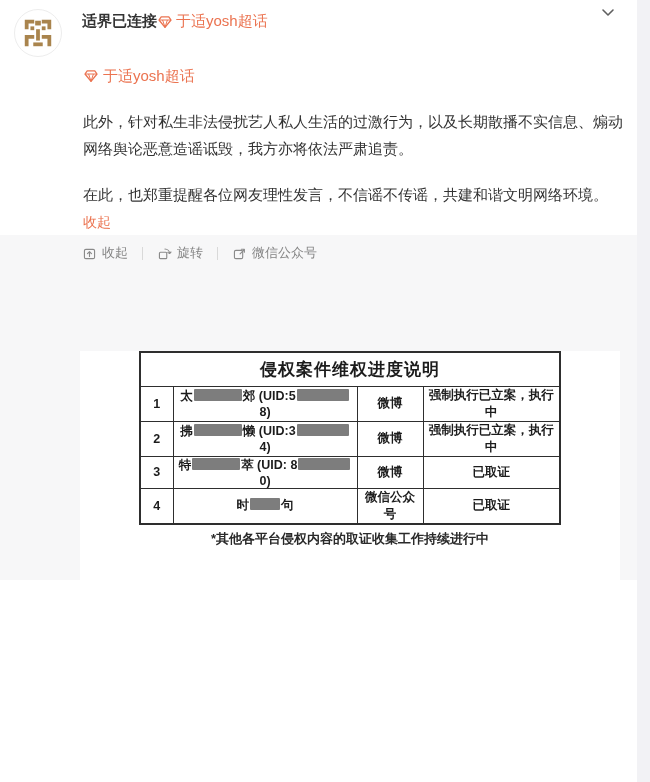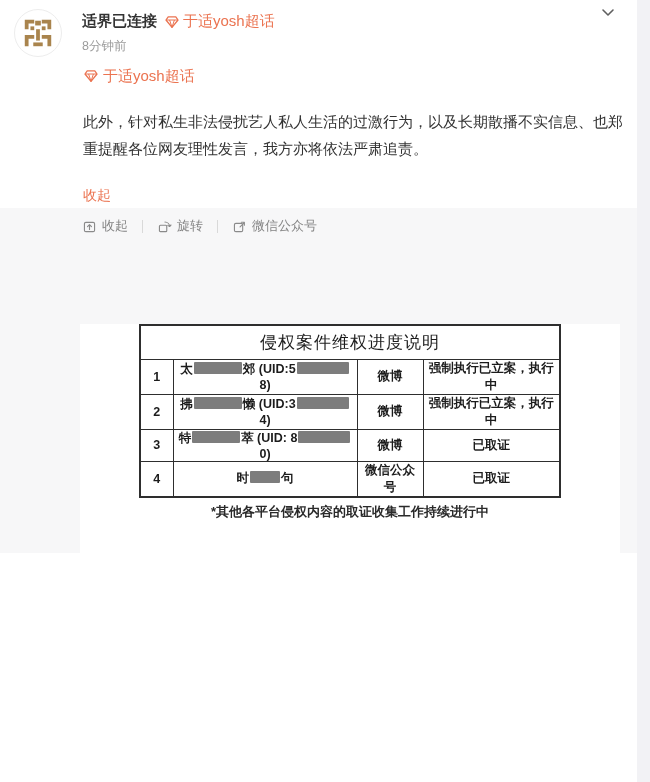--- a/index.html
+++ b/index.html
@@ -13,21 +13,21 @@
   .card { position:absolute; left:0; top:0; width:637px; height:782px; background:#fff; }
 
   
   .header { position:relative; padding:10px 16px 0 14px; height:60px; }
   .avatar {
     position:absolute; left:14px; top:9px; width:48px; height:48px;
     border-radius:50%; border:1px solid #ededed; background:#fff;
     display:flex; align-items:center; justify-content:center; cursor:pointer;
   }
   .head-info { margin-left:68px; padding-top:2px; }
-  .name-row { display:flex; align-items:center; gap:7px; }
+  .name-row { display:flex; align-items:center; }
   .username { font-size:15px; font-weight:bold; color:#333; cursor:pointer; }
   .badge-link { display:flex; align-items:center; gap:3px; color:#eb7350; font-size:15px; cursor:pointer; text-decoration:none; }
   .timestamp { font-size:12.5px; color:#9c9c9c; margin-top:7px; }
   .chevron-btn { position:absolute; right:20px; top:4px; width:18px; height:18px; cursor:pointer; }
 
   
   .post-body { padding:2px 14px 0 83px; font-size:15px; line-height:27px; color:#333; }
   .topic-line { display:flex; align-items:center; gap:4px; color:#eb7350; margin:0 0 19px 0; cursor:pointer; height:27px; }
   .post-body p { margin:0 0 19px 0; }
   .collapse-link { color:#eb7350; font-size:14px; cursor:pointer; display:inline-block; line-height:20px; }
@@ -36,21 +36,21 @@
   .image-viewer { background:#f7f7f8; height:345px; }
   .viewer-toolbar { height:36px; display:flex; align-items:center; padding-left:82px; }
   .tb-btn { display:flex; align-items:center; gap:5px; color:#848484; font-size:13px; cursor:pointer; }
   .tb-sep { width:1px; height:13px; background:#d9d9d9; margin:0 14px; }
   .image-box { margin-left:80px; width:540px; height:301px; background:#ffffff; cursor:pointer; position:relative; }
 
   
   .doc-table { width:420px; margin:80px auto 0 auto; border-collapse:collapse; table-layout:fixed; color:#1c1c1c; }
   .doc-table td { border:1px solid #2e2e2e; text-align:center; vertical-align:middle; padding:0 2px; }
   .doc-table { border:2px solid #2e2e2e; }
-  .doc-title-cell { height:34px; font-size:17px; font-weight:normal; letter-spacing:1px;margin-left:44px; }
+  .doc-title-cell { height:34px; font-size:17px; font-weight:bold; letter-spacing:1px;margin-left:44px; }
   .doc-head td { height:30px; font-size:13px; font-weight:bold; }
   .doc-row td { height:32px; font-size:12.5px; font-weight:bold; }
   .col-no { width:33px; } .col-subj { width:184px; } .col-site { width:66px; } .col-prog { width:137px; }
   .censor { display:inline-block; background:#7d7d7d; height:12px; border-radius:1px; vertical-align:-1px; margin:0 1px; }
   .cb-a { width:48px; } .cb-b { width:52px; } .cb-c { width:30px; }
   .doc-footnote { text-align:center; font-size:13px; font-weight:bold; color:#2a2a2a; margin-top:5px; }
 
   svg { display:block; }
 </style>
 </head>
@@ -80,38 +80,38 @@
       <div class="name-row">
         <span class="username">适界已连接</span>
         <span class="badge-link">
           <svg viewBox="0 0 16 16" width="16" height="16" aria-hidden="true">
             <path d="M4.2 2.8 L11.8 2.8 L14 6 L8 13.4 L2 6 Z" fill="none" stroke="#eb7350" stroke-width="1.3" stroke-linejoin="round"></path>
             <path d="M2 6 L14 6 M8 13.4 L5.6 6 M8 13.4 L10.4 6" fill="none" stroke="#eb7350" stroke-width="1"></path>
           </svg>
           <span>于适yosh超话</span>
         </span>
       </div>
-      <div class="timestamp">8分钟前</div>
     </div>
     <div class="chevron-btn">
       <svg viewBox="0 0 18 18" width="18" height="18" aria-hidden="true">
         <path d="M4 6 L9 11 L14 6" fill="none" stroke="#5f5f5f" stroke-width="1.6" stroke-linecap="round" stroke-linejoin="round"></path>
       </svg>
     </div>
   </div>
 
   <div class="post-body">
     <div class="topic-line">
       <svg viewBox="0 0 16 16" width="16" height="16" aria-hidden="true">
         <path d="M4.2 2.8 L11.8 2.8 L14 6 L8 13.4 L2 6 Z" fill="none" stroke="#eb7350" stroke-width="1.3" stroke-linejoin="round"></path>
         <path d="M2 6 L14 6 M8 13.4 L5.6 6 M8 13.4 L10.4 6" fill="none" stroke="#eb7350" stroke-width="1"></path>
       </svg>
       <span>于适yosh超话</span>
     </div>
-    <p>此外，针对私生非法侵扰艺人私人生活的过激行为，以及长期散播不实信息、也郑重提醒各位网友理性发言，我方亦将依法严肃追责。</p>
+    <p>此外，针对私生非法侵扰艺人私人生活的过激行为，以及长期散播不实信息、煽动网络舆论恶意造谣诋毁，我方亦将依法严肃追责。</p>
+    <p style="margin-bottom:0">在此，也郑重提醒各位网友理性发言，不信谣不传谣，共建和谐文明网络环境。</p>
     <span class="collapse-link">收起</span>
   </div>
 
   <div class="image-viewer">
     <div class="viewer-toolbar">
       <span class="tb-btn">
         <svg viewBox="0 0 16 16" width="15" height="15" aria-hidden="true">
           <rect x="2.6" y="3.6" width="10.8" height="9.8" rx="1.5" fill="none" stroke="#8a8a8a" stroke-width="1.2"></rect>
           <path d="M8 11.2 V6.2 M5.9 8.2 L8 6 L10.1 8.2" fill="none" stroke="#8a8a8a" stroke-width="1.2" stroke-linecap="round" stroke-linejoin="round"></path>
         </svg>

